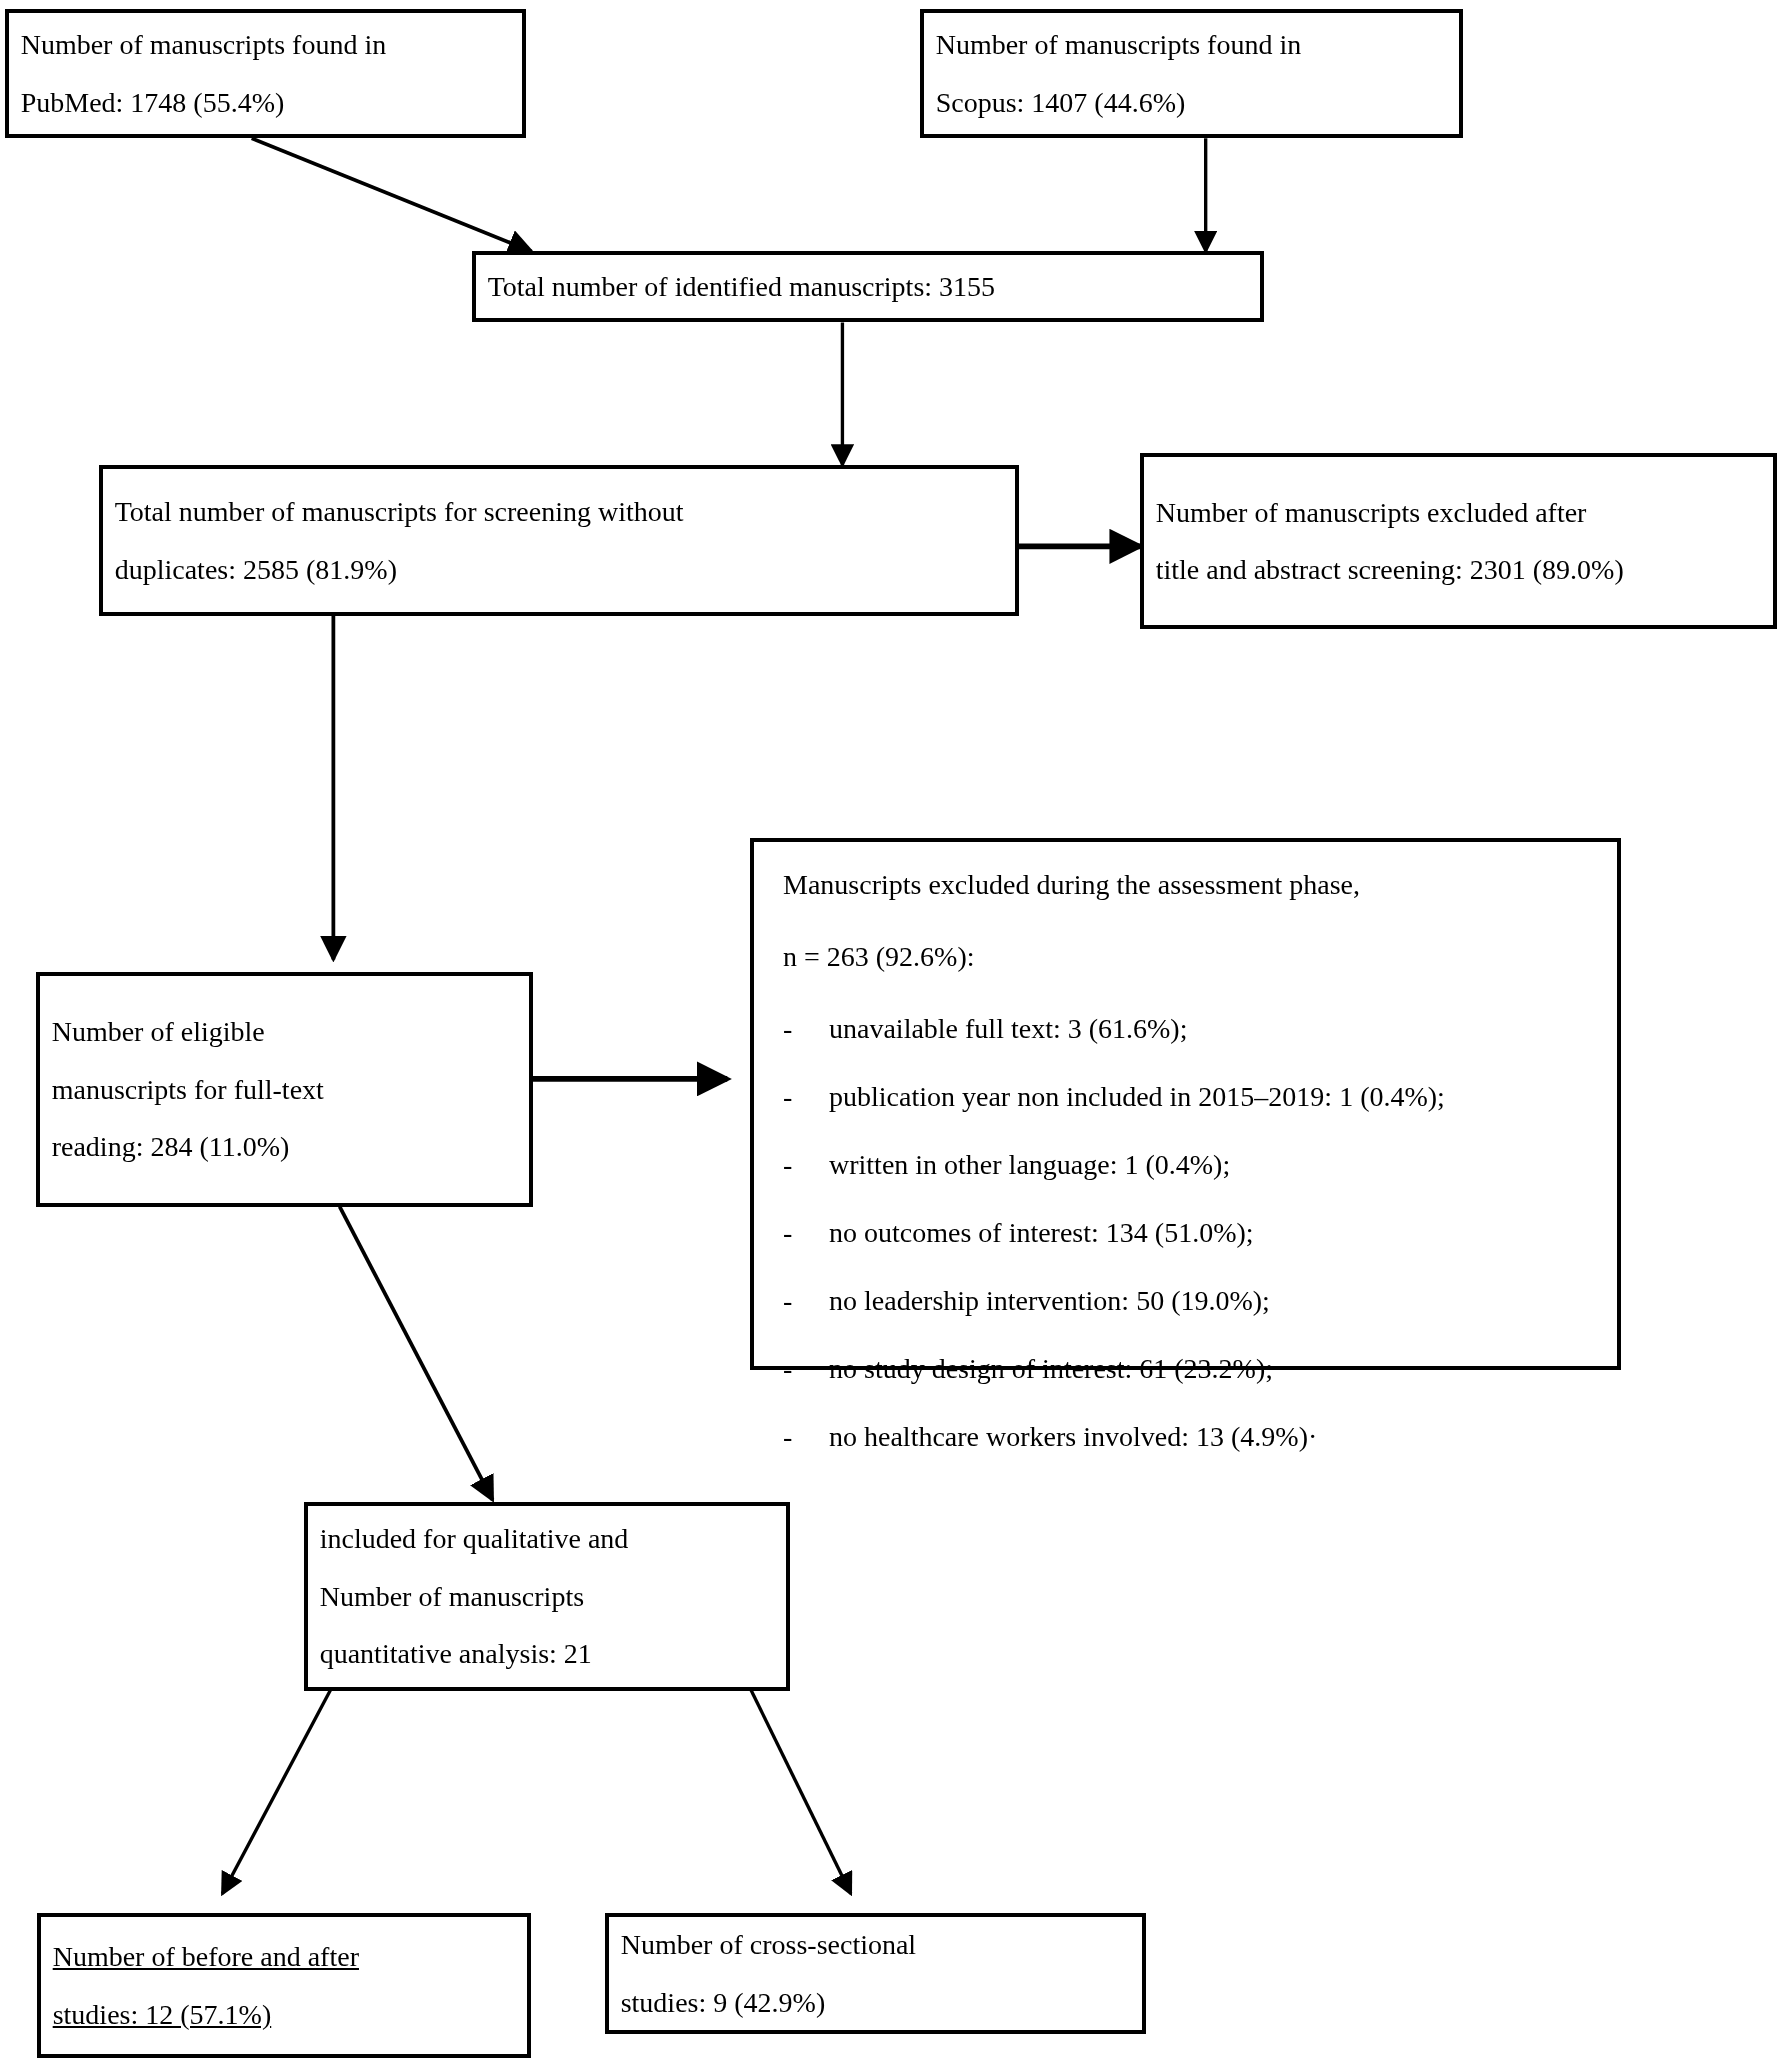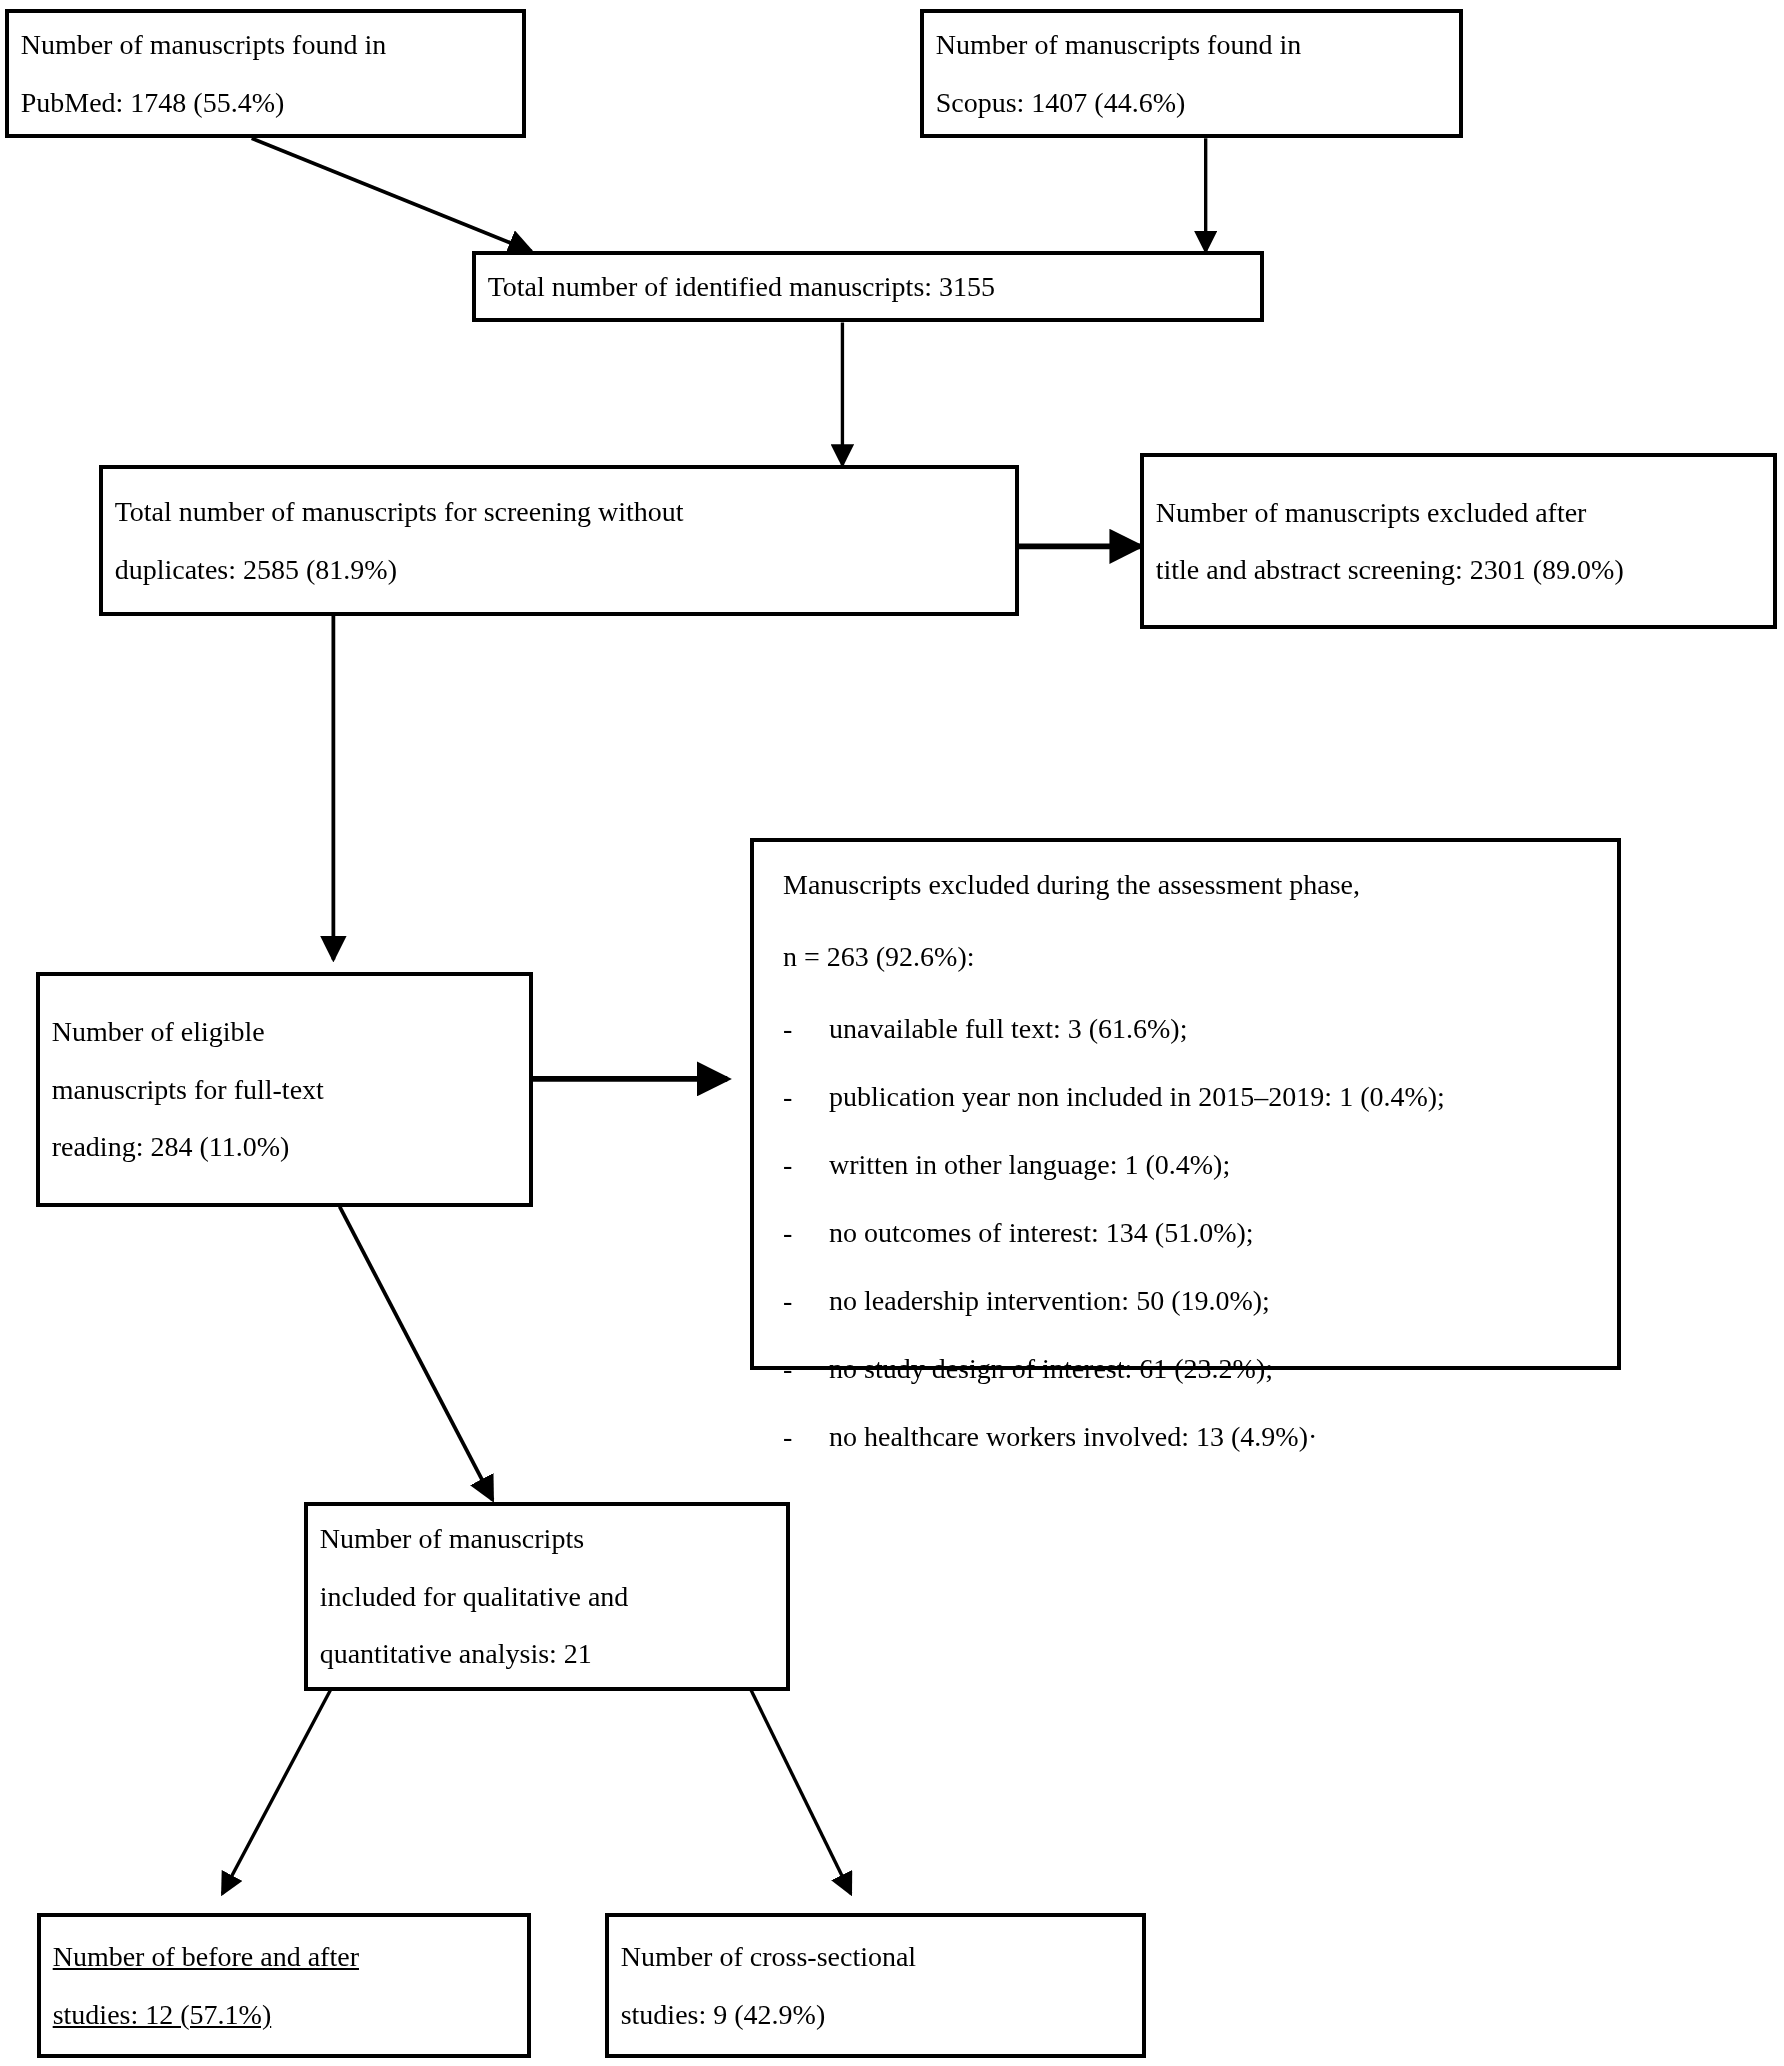--- a/index.html
+++ b/index.html
@@ -170,29 +170,29 @@
         <span class="item-text">no study design of interest: 61 (23.2%);</span>
       </li>
       <li>
         <span class="dash">-</span>
         <span class="item-text">no healthcare workers involved: 13 (4.9%)·</span>
       </li>
     </ul>
   </div>
 
   <div class="flow-box" style="left:304px; top:1502px; width:486px; height:189px;">
+    <span class="line">included for qualitative and</span>
     <span class="line">Number of manuscripts</span>
-    <span class="line">included for qualitative and</span>
     <span class="line">quantitative analysis: 21</span>
   </div>
 
   <div class="flow-box" style="left:37px; top:1913px; width:494px; height:145px;text-decoration:underline;">
     <span class="line">Number of before and after</span>
     <span class="line">studies: 12 (57.1%)</span>
   </div>
 
-  <div class="flow-box" style="left:605px; top:1913px; width:541px; height:145px;">
+  <div class="flow-box" style="left:605px; top:1913px; width:541px; height:121px;">
     <span class="line">Number of cross-sectional</span>
     <span class="line">studies: 9 (42.9%)</span>
   </div>
 
 </div>
 
 
 </body></html>

